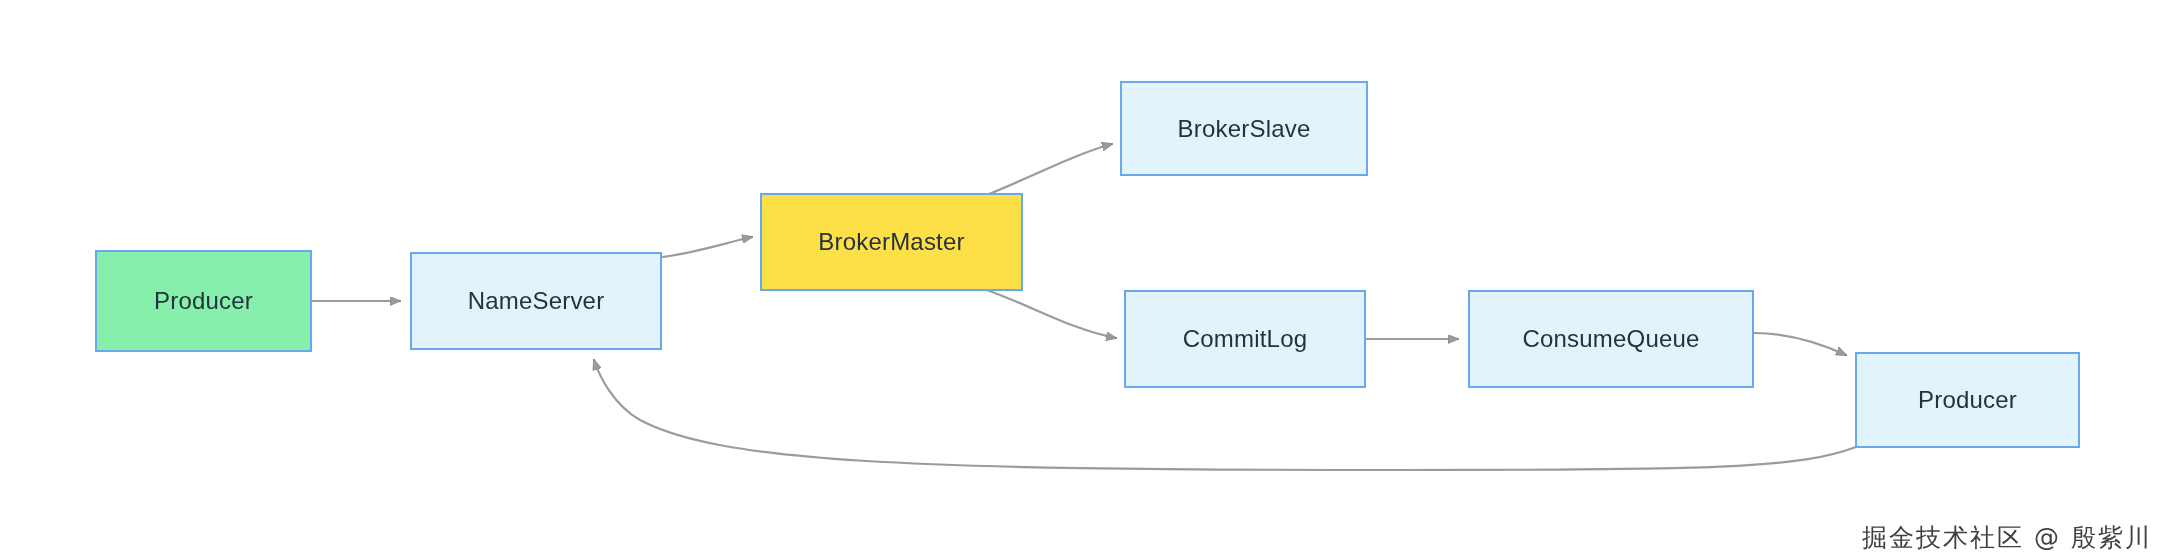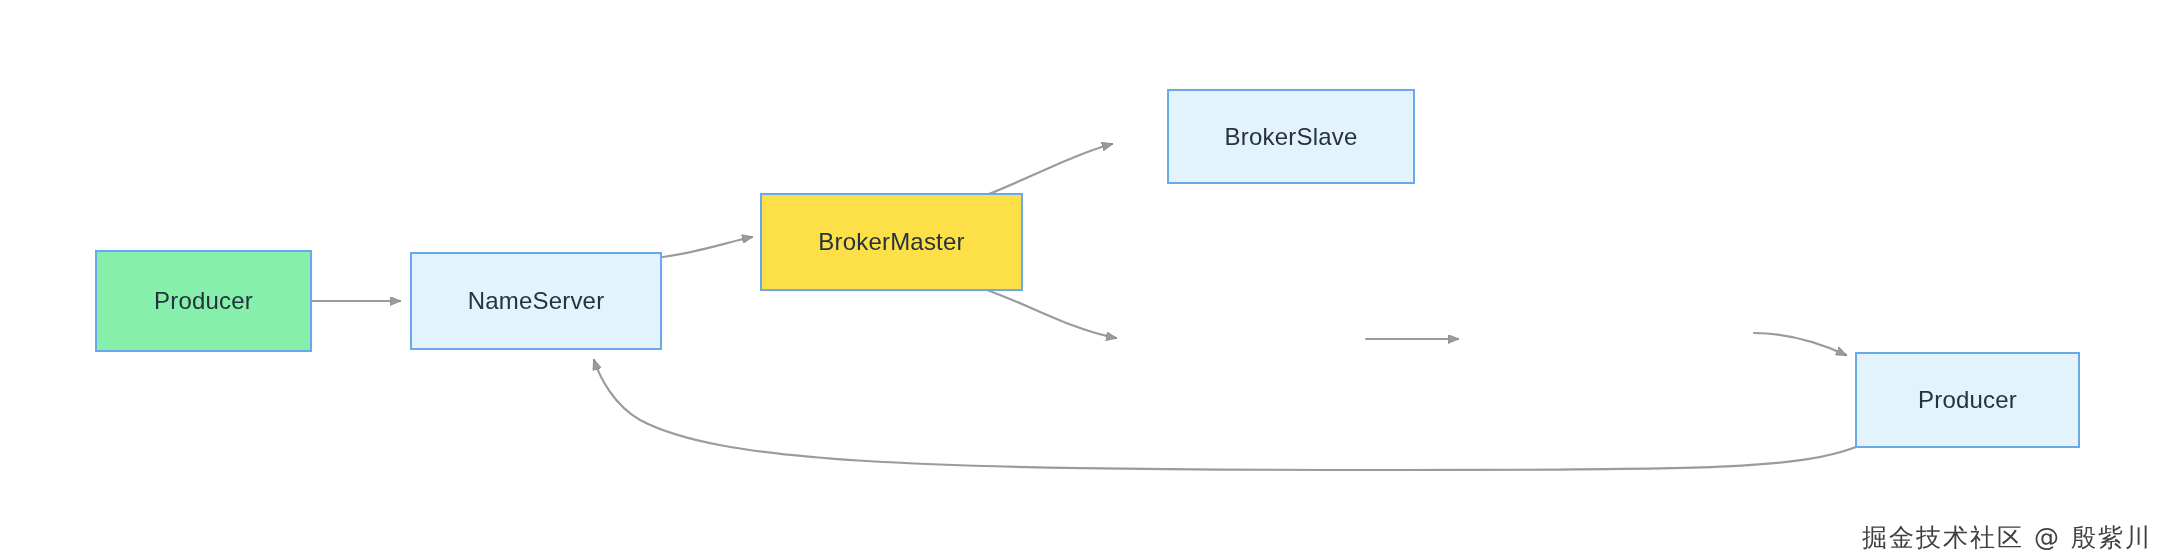--- a/index.html
+++ b/index.html
@@ -81,25 +81,31 @@
   </div>
 
   <div class="node" style="left: 410px; top: 252px; width: 252px; height: 98px; background: rgb(227, 243, 252); border-color: rgb(106, 168, 236); text-align: right;">
     <span class="node-label">NameServer</span>
   </div>
 
   <div class="node" style="left: 760px; top: 193px; width: 263px; height: 98px; background: #fde047; border-color: rgb(106, 168, 236);">
     <span class="node-label">BrokerMaster</span>
   </div>
 
-  <div class="node" style="left: 1120px; top: 89px; width: 248px; height: 95px; background: rgb(227, 243, 252); border-color: rgb(106, 168, 236); margin-left: 47px;">
+  <div class="node" style="left: 1120px; top: 81px; width: 248px; height: 95px; background: rgb(227, 243, 252); border-color: rgb(106, 168, 236);">
     <span class="node-label">BrokerSlave</span>
   </div>
 
+  <div class="node" style="left: 1124px; top: 290px; width: 242px; height: 98px; background: rgb(227, 243, 252); border-color: rgb(106, 168, 236);">
+    <span class="node-label">CommitLog</span>
+  </div>
 
+  <div class="node" style="left: 1468px; top: 290px; width: 286px; height: 98px; background: rgb(227, 243, 252); border-color: rgb(106, 168, 236);">
+    <span class="node-label">ConsumeQueue</span>
+  </div>
 
   <div class="node" style="left: 1855px; top: 352px; width: 225px; height: 96px; background: rgb(227, 243, 252); border-color: rgb(106, 168, 236);">
     <span class="node-label">Producer</span>
   </div>
 
   <div id="watermark">掘金技术社区 @ 殷紫川</div>
 
 </div>
 
 </body></html>

